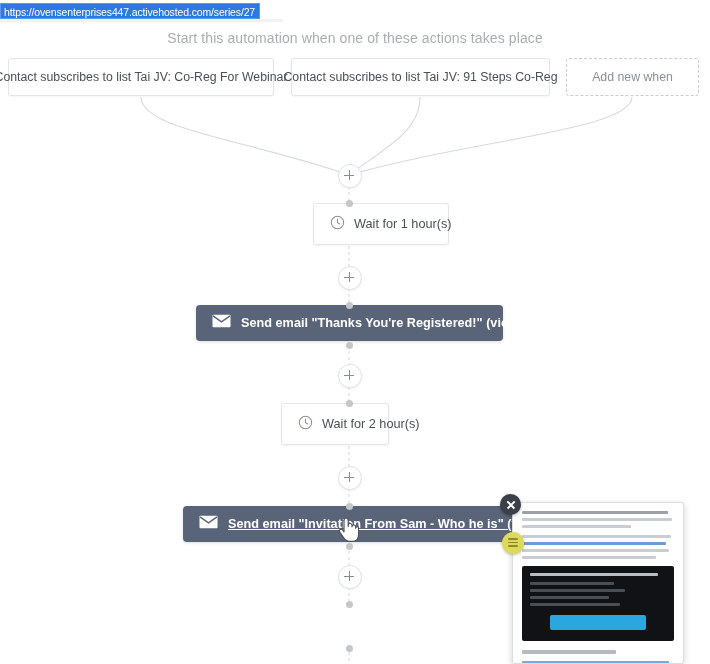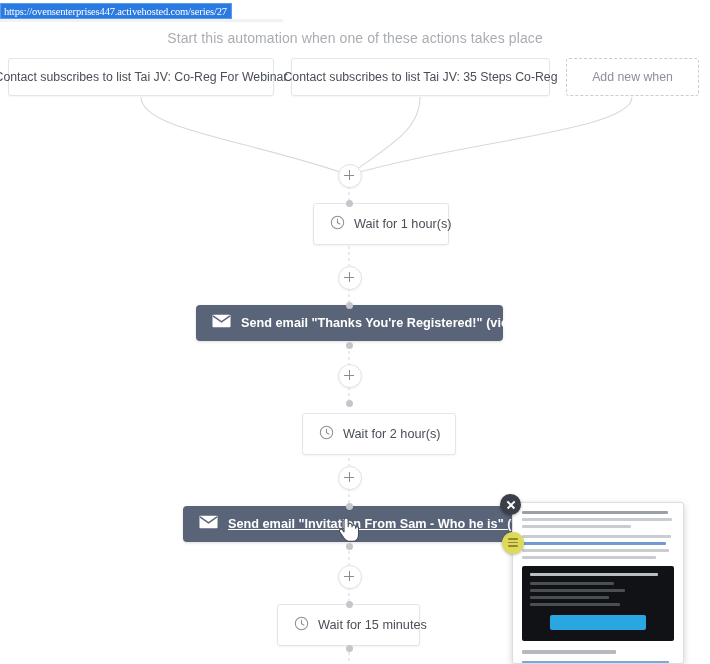--- a/index.html
+++ b/index.html
@@ -24,21 +24,20 @@
     line-height: 16px;
     padding: 0 4px 0 3px;
     background: #2a7ae2;
     color: #ffffff;
     font-size: 10.5px;
     letter-spacing: -0.15px;
     white-space: nowrap;
     z-index: 60;
     border: 1px solid #5a9bef;
     box-sizing: border-box;
-    font-family: Liberation Serif, serif;
   }
   #url-underline {
     position: absolute;
     left: 0;
     top: 19px;
     width: 283px;
     height: 3px;
     background: #f2f2f2;
     z-index: 59;
   }
@@ -309,21 +308,21 @@
       <line x1="349" y1="545" x2="349" y2="565"></line>
       <line x1="349" y1="587" x2="349" y2="604"></line>
       <line x1="349" y1="646" x2="349" y2="664"></line>
     </g>
   </svg>
 
   <div id="heading">Start this automation when one of these actions takes place</div>
 
   <div class="start-block" id="start-block-1">Contact subscribes to list Tai JV: Co-Reg For Webinar</div>
 
-  <div class="start-block" id="start-block-2">Contact subscribes to list Tai JV: 35 Steps Co-Reg</div>
+  <div class="start-block" id="start-block-2">Contact subscribes to list Tai JV: 91 Steps Co-Reg</div>
 
   <div id="add-new-start">Add new when</div>
 
   <div class="plus-btn" style="top:164px"></div>
   <div class="node-dot" style="top:200px"></div>
 
   <div class="plus-btn" style="top:266px"></div>
   <div class="node-dot" style="top:302px"></div>
   <div class="node-dot" style="top:342px"></div>
 
@@ -351,49 +350,40 @@
   <div class="email-block" style="left:196px; top:305px; width:307px;">
     <span class="env">
       <svg width="19" height="14" viewBox="0 0 20 14">
         <rect x="0.5" y="0.5" width="19" height="13" rx="1" fill="#ffffff"></rect>
         <path d="M1 1.6 L10 8 L19 1.6" fill="none" stroke="#5a6478" stroke-width="1.5"></path>
       </svg>
     </span>
     <span class="email-label">Send email "Thanks You're Registered!" (view reports)</span>
   </div>
 
-  <div class="wait-block" style="left:281px; top:413px; width:154px;margin-left:21px;">
+  <div class="wait-block" style="left:281px; top:403px; width:108px;">
     <span class="clock">
       <svg width="15" height="15" viewBox="0 0 16 16">
         <circle cx="8" cy="8" r="6.6" fill="none" stroke="#8a9097" stroke-width="1.1"></circle>
         <path d="M8 4.3 L8 8.2 L10.5 9.6" fill="none" stroke="#8a9097" stroke-width="1.1" stroke-linecap="round"></path>
       </svg>
     </span>
     <span class="wait-label">Wait for 2 hour(s)</span>
   </div>
 
   <div class="email-block hovered" style="left:183px; top:506px; width:333px;">
     <span class="env">
       <svg width="19" height="14" viewBox="0 0 20 14">
         <rect x="0.5" y="0.5" width="19" height="13" rx="1" fill="#ffffff"></rect>
         <path d="M1 1.6 L10 8 L19 1.6" fill="none" stroke="#5a6478" stroke-width="1.5"></path>
       </svg>
     </span>
     <span class="email-label">Send email "Invitation From Sam - Who he is" (view reports)</span>
   </div>
 
-  <div class="wait-block" style="left:277px; top:604px; width:143px;">
-    <span class="clock">
-      <svg width="15" height="15" viewBox="0 0 16 16">
-        <circle cx="8" cy="8" r="6.6" fill="none" stroke="#8a9097" stroke-width="1.1"></circle>
-        <path d="M8 4.3 L8 8.2 L10.5 9.6" fill="none" stroke="#8a9097" stroke-width="1.1" stroke-linecap="round"></path>
-      </svg>
-    </span>
-    <span class="wait-label">Wait for 15 minutes</span>
-  </div>
 
   <div id="email-preview">
     <div class="pv-line dark" style="width:96%"></div>
     <div class="pv-line" style="width:99%"></div>
     <div class="pv-line" style="width:72%"></div>
     <div class="pv-line" style="width:98%; margin-top:7px"></div>
     <div class="pv-line link" style="width:95%"></div>
     <div class="pv-line" style="width:97%"></div>
     <div class="pv-line" style="width:88%"></div>
 

